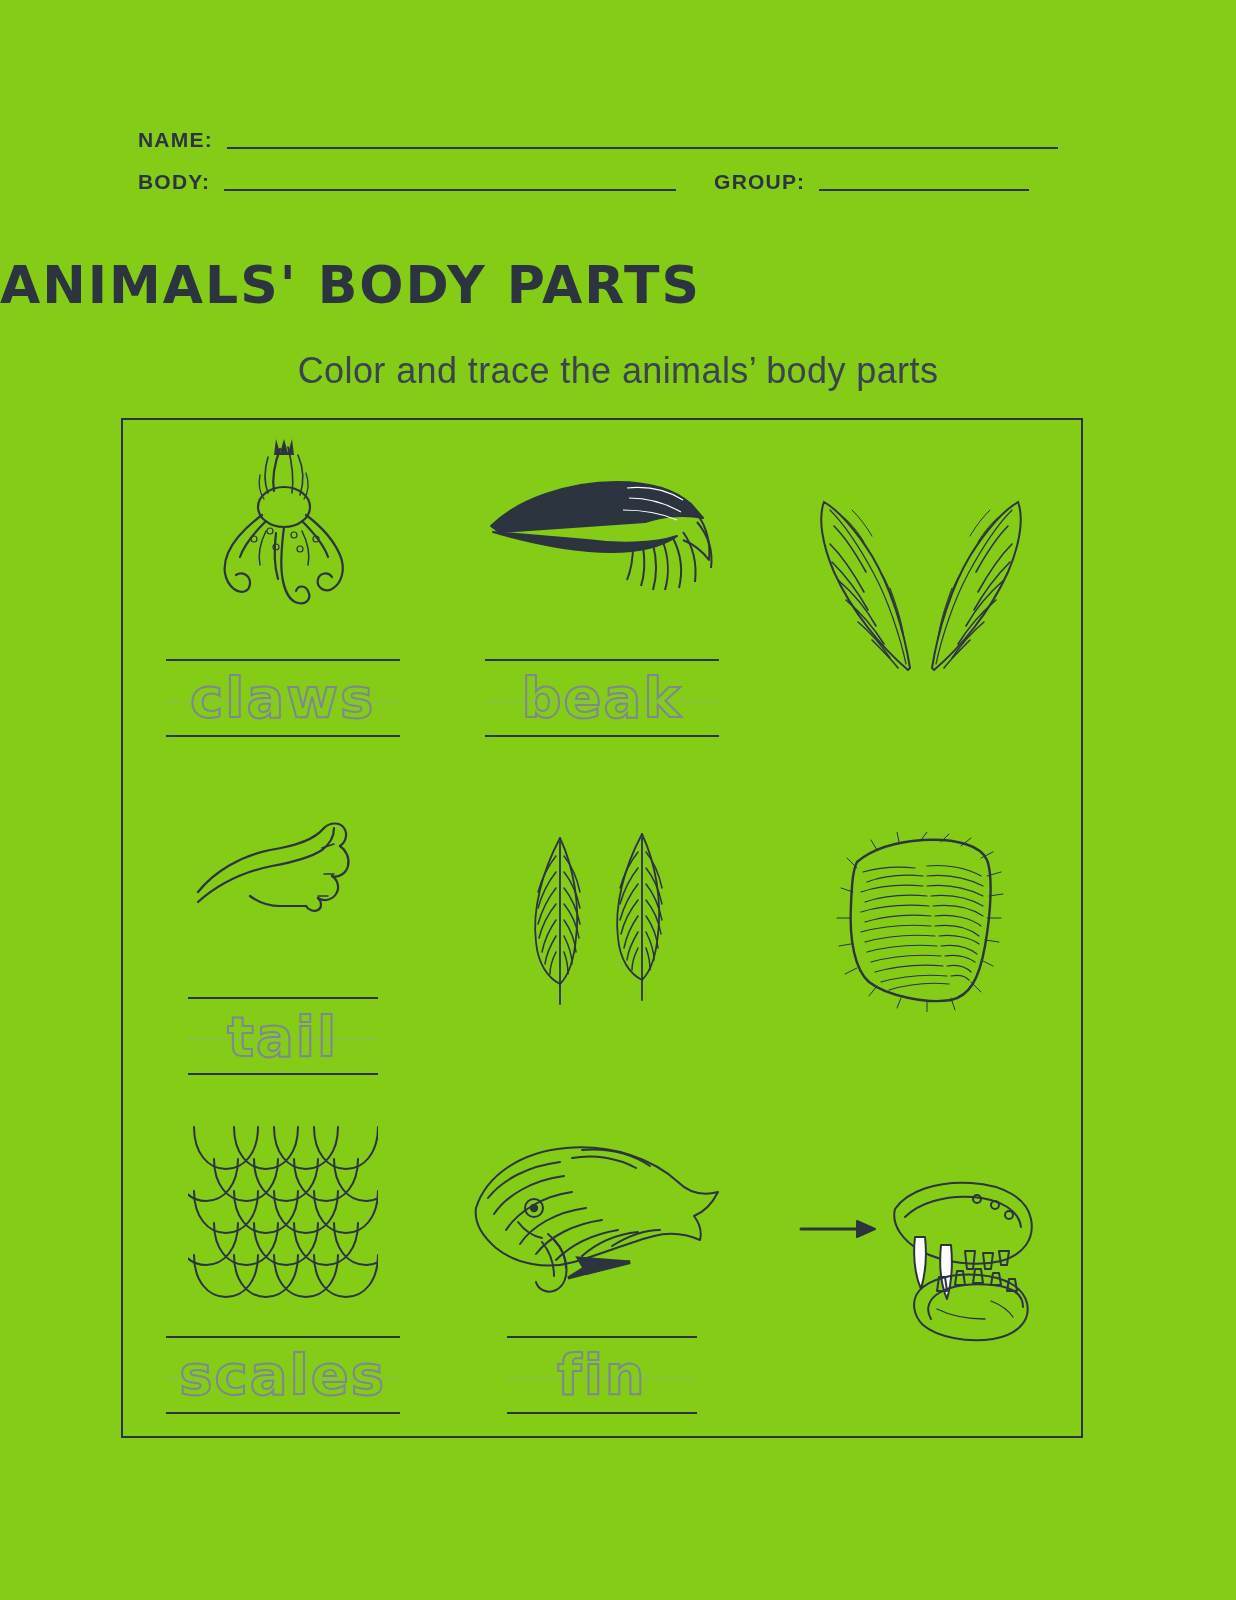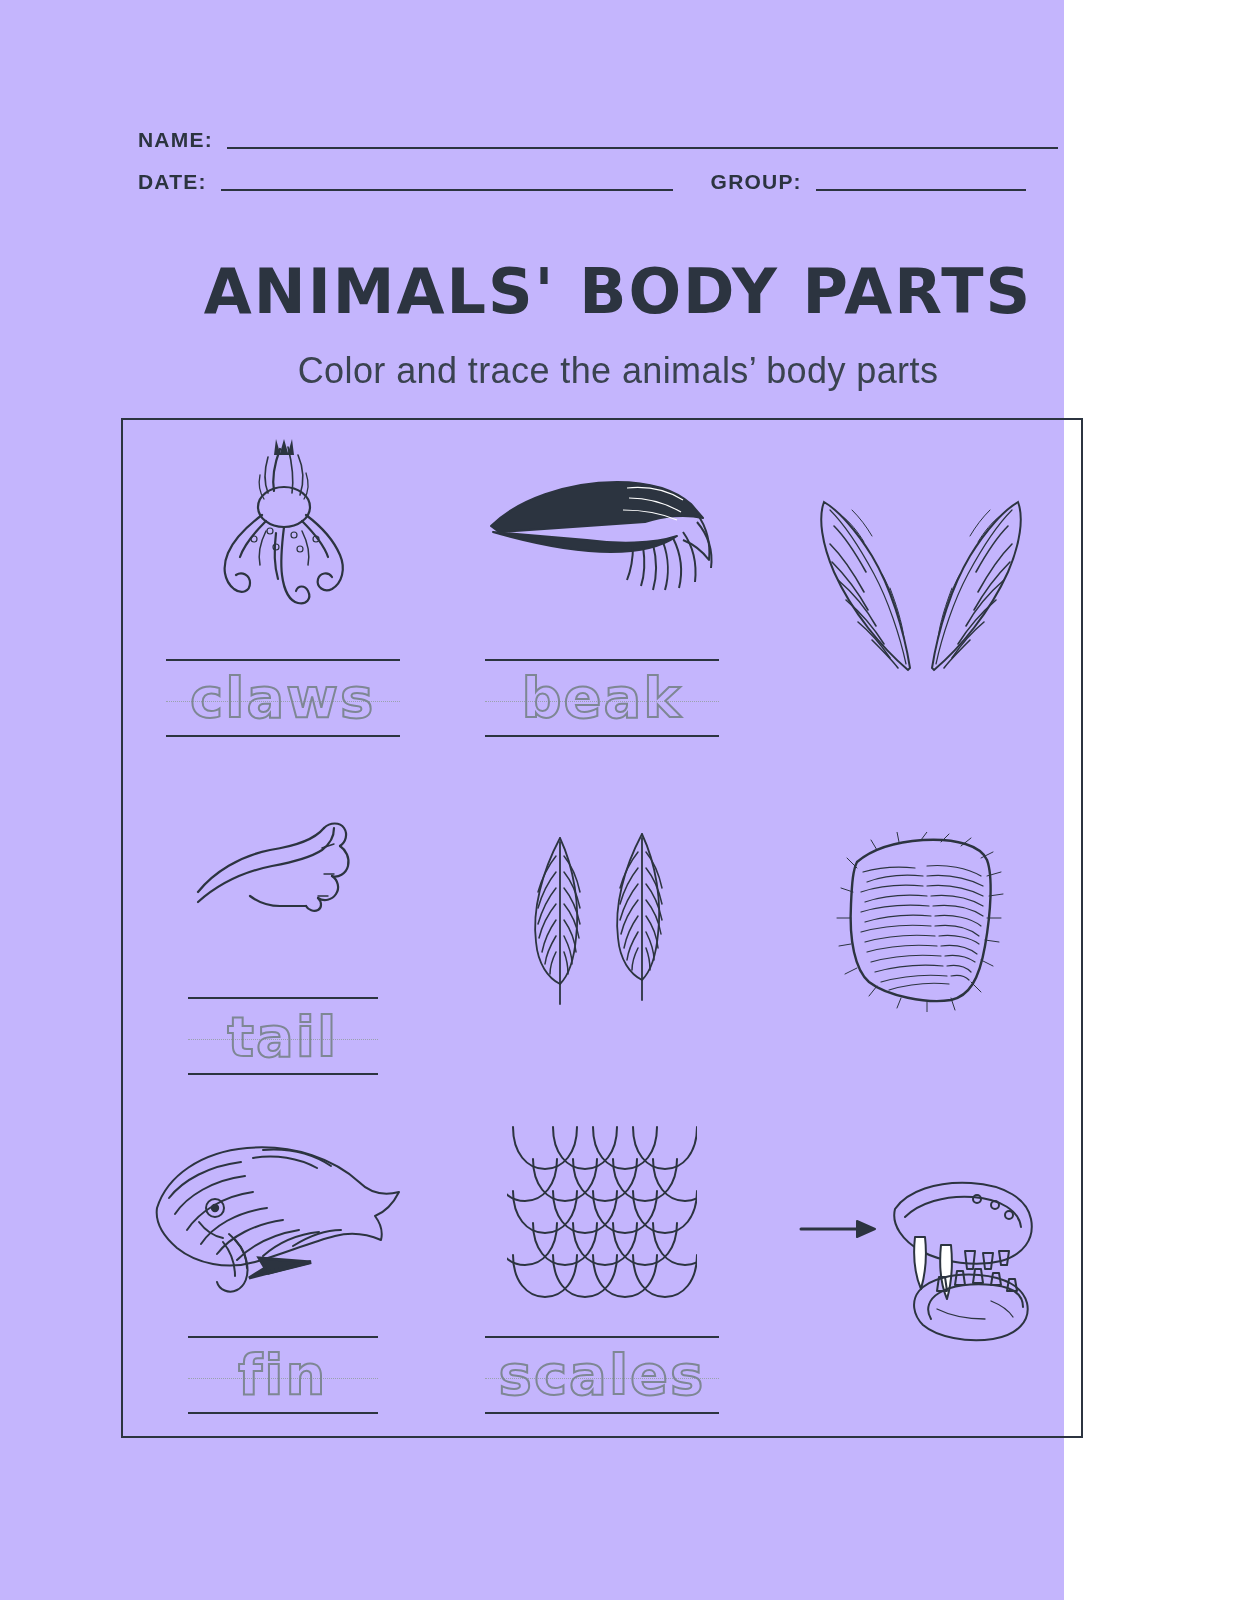--- a/index.html
+++ b/index.html
@@ -12,23 +12,23 @@
     height: 1600px;
     font-family: "Liberation Sans", sans-serif;
     color: #2c3440;
     position: relative;
     overflow: hidden;
   }
 
   .page {
     position: absolute;
     left: 0; top: 0;
-    width: 1064px;
+    width: 1236px;
     height: 1600px;
-    background: #c4b5fd;
+    background: #84cc16;
   }
 
   
   .fields {
     position: absolute;
     left: 138px;
     top: 112px;
     width: 920px;
   }
   .field-row {
@@ -54,22 +54,21 @@
   .rule-date { width: 452px; }
   .rule-group { width: 210px; }
   .gap-group { width: 38px; }
 
   
   .title {
     position: absolute;
     left: 0;
     top: 255px;
     width: 1236px;
-    text-align: center;
-    font-size: 62px;
+    font-size: 52px;
     font-weight: bold;
     letter-spacing: 2px;
     color: #2c3440;
     font-family: "DejaVu Sans", sans-serif;
   }
   .subtitle {
     position: absolute;
     left: 0;
     top: 350px;
     width: 1236px;
@@ -166,21 +165,21 @@
 <body>
 
 <div class="page">
 
   <div class="fields">
     <div class="field-row">
       <span class="field-label">NAME:</span>
       <span class="rule rule-name"></span>
     </div>
     <div class="field-row">
-      <span class="field-label">DATE:</span>
+      <span class="field-label">BODY:</span>
       <span class="rule rule-date"></span>
       <span class="gap-group"></span>
       <span class="field-label">GROUP:</span>
       <span class="rule rule-group"></span>
     </div>
   </div>
 
   <div class="title">ANIMALS' BODY PARTS</div>
   <div class="subtitle">Color and trace the animals’ body parts</div>
 
@@ -416,20 +415,63 @@
                   <path d="M46 18 L40 8"></path>
                 <path d="M68 10 L66 0"></path>
               </g>
             </g>
           </svg>
         </div>
       </div>
 
       <div class="cell">
         <div class="art">
+          <svg width="190" height="180" viewBox="0 0 190 180">
+            <g fill="none" stroke="#2c3440" stroke-width="2" stroke-linecap="round">
+              <g>
+                <path d="M6 4 C6 30 20 46 38 46 C56 46 70 30 70 4"></path>
+                <path d="M46 4 C46 30 60 46 78 46 C96 46 110 30 110 4"></path>
+                <path d="M86 4 C86 30 100 46 118 46 C136 46 150 30 150 4"></path>
+                <path d="M126 4 C126 30 140 46 158 46 C176 46 190 30 190 4"></path>
+
+                <path d="M-14 36 C-14 62 0 78 18 78 C36 78 50 62 50 36"></path>
+                <path d="M26 36 C26 62 40 78 58 78 C76 78 90 62 90 36"></path>
+                <path d="M66 36 C66 62 80 78 98 78 C116 78 130 62 130 36"></path>
+                <path d="M106 36 C106 62 120 78 138 78 C156 78 170 62 170 36"></path>
+                <path d="M146 36 C146 62 160 78 178 78 C196 78 210 62 210 36"></path>
+
+                <path d="M6 68 C6 94 20 110 38 110 C56 110 70 94 70 68"></path>
+                <path d="M46 68 C46 94 60 110 78 110 C96 110 110 94 110 68"></path>
+                <path d="M86 68 C86 94 100 110 118 110 C136 110 150 94 150 68"></path>
+                <path d="M126 68 C126 94 140 110 158 110 C176 110 190 94 190 68"></path>
+
+                <path d="M-14 100 C-14 126 0 142 18 142 C36 142 50 126 50 100"></path>
+                <path d="M26 100 C26 126 40 142 58 142 C76 142 90 126 90 100"></path>
+                <path d="M66 100 C66 126 80 142 98 142 C116 142 130 126 130 100"></path>
+                <path d="M106 100 C106 126 120 142 138 142 C156 142 170 126 170 100"></path>
+                <path d="M146 100 C146 126 160 142 178 142 C196 142 210 126 210 100"></path>
+
+                <path d="M6 132 C6 158 20 174 38 174 C56 174 70 158 70 132"></path>
+                <path d="M46 132 C46 158 60 174 78 174 C96 174 110 158 110 132"></path>
+                <path d="M86 132 C86 158 100 174 118 174 C136 174 150 158 150 132"></path>
+                <path d="M126 132 C126 158 140 174 158 174 C176 174 190 158 190 132"></path>
+              </g>
+            </g>
+          </svg>
+        </div>
+        <div class="trace">
+          <div class="line-top"></div>
+          <div class="line-mid"></div>
+          <div class="line-bottom"></div>
+          <div class="word">scales</div>
+        </div>
+      </div>
+
+      <div class="cell">
+        <div class="art">
           <svg width="280" height="165" viewBox="0 0 280 165">
             <g fill="none" stroke="#2c3440" stroke-width="2" stroke-linecap="round" stroke-linejoin="round">
               <path d="M14 78 C24 46 58 22 104 18 C152 14 192 30 216 52 C226 62 240 66 256 62 C250 74 242 82 232 86 C238 94 240 102 238 110 C224 104 208 102 192 106 C168 112 140 124 112 132 C84 140 54 134 34 118 C20 106 12 92 14 78 Z"></path>
               <path d="M26 68 C40 50 66 36 98 32"></path>
               <path d="M32 84 C44 66 70 50 102 46"></path>
               <path d="M44 100 C56 82 80 66 110 62"></path>
               <path d="M58 114 C70 96 94 82 124 78"></path>
               <path d="M74 124 C88 106 112 94 140 90"></path>
               <path d="M94 130 C110 114 132 104 156 100"></path>
               <path d="M120 126 C136 112 156 104 176 102"></path>
@@ -452,63 +494,20 @@
         <div class="trace narrow">
           <div class="line-top"></div>
           <div class="line-mid"></div>
           <div class="line-bottom"></div>
           <div class="word">fin</div>
         </div>
       </div>
 
       <div class="cell">
         <div class="art">
-          <svg width="190" height="180" viewBox="0 0 190 180">
-            <g fill="none" stroke="#2c3440" stroke-width="2" stroke-linecap="round">
-              <g>
-                <path d="M6 4 C6 30 20 46 38 46 C56 46 70 30 70 4"></path>
-                <path d="M46 4 C46 30 60 46 78 46 C96 46 110 30 110 4"></path>
-                <path d="M86 4 C86 30 100 46 118 46 C136 46 150 30 150 4"></path>
-                <path d="M126 4 C126 30 140 46 158 46 C176 46 190 30 190 4"></path>
-
-                <path d="M-14 36 C-14 62 0 78 18 78 C36 78 50 62 50 36"></path>
-                <path d="M26 36 C26 62 40 78 58 78 C76 78 90 62 90 36"></path>
-                <path d="M66 36 C66 62 80 78 98 78 C116 78 130 62 130 36"></path>
-                <path d="M106 36 C106 62 120 78 138 78 C156 78 170 62 170 36"></path>
-                <path d="M146 36 C146 62 160 78 178 78 C196 78 210 62 210 36"></path>
-
-                <path d="M6 68 C6 94 20 110 38 110 C56 110 70 94 70 68"></path>
-                <path d="M46 68 C46 94 60 110 78 110 C96 110 110 94 110 68"></path>
-                <path d="M86 68 C86 94 100 110 118 110 C136 110 150 94 150 68"></path>
-                <path d="M126 68 C126 94 140 110 158 110 C176 110 190 94 190 68"></path>
-
-                <path d="M-14 100 C-14 126 0 142 18 142 C36 142 50 126 50 100"></path>
-                <path d="M26 100 C26 126 40 142 58 142 C76 142 90 126 90 100"></path>
-                <path d="M66 100 C66 126 80 142 98 142 C116 142 130 126 130 100"></path>
-                <path d="M106 100 C106 126 120 142 138 142 C156 142 170 126 170 100"></path>
-                <path d="M146 100 C146 126 160 142 178 142 C196 142 210 126 210 100"></path>
-
-                <path d="M6 132 C6 158 20 174 38 174 C56 174 70 158 70 132"></path>
-                <path d="M46 132 C46 158 60 174 78 174 C96 174 110 158 110 132"></path>
-                <path d="M86 132 C86 158 100 174 118 174 C136 174 150 158 150 132"></path>
-                <path d="M126 132 C126 158 140 174 158 174 C176 174 190 158 190 132"></path>
-              </g>
-            </g>
-          </svg>
-        </div>
-        <div class="trace">
-          <div class="line-top"></div>
-          <div class="line-mid"></div>
-          <div class="line-bottom"></div>
-          <div class="word">scales</div>
-        </div>
-      </div>
-
-      <div class="cell">
-        <div class="art">
           <svg width="260" height="175" viewBox="0 0 260 175">
             <g fill="none" stroke="#2c3440" stroke-width="2" stroke-linecap="round" stroke-linejoin="round">
 
               <path d="M10 56 L76 56" stroke-width="3"></path>
               <path d="M66 48 L84 56 L66 64 Z" fill="#2c3440" stroke-width="2"></path>
 
               <path d="M104 36 C116 18 146 8 180 10 C214 12 236 26 240 46 C244 66 232 82 210 88 C186 94 152 90 130 78 C112 68 100 52 104 36 Z"></path>
               <path d="M114 44 C128 30 154 22 182 24 C210 26 228 38 230 54"></path>
               <circle cx="186" cy="26" r="4"></circle>
               <circle cx="204" cy="32" r="4"></circle>

